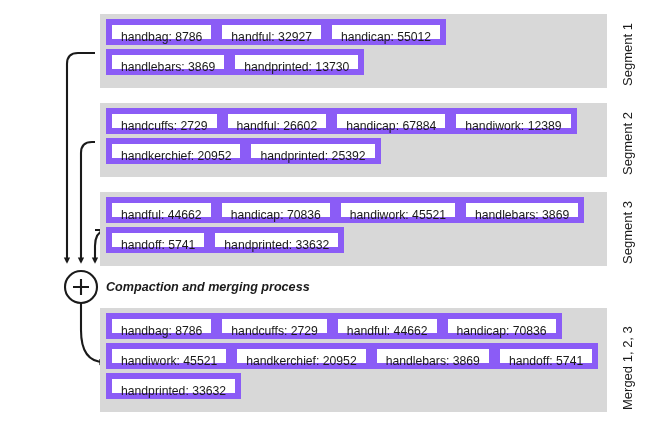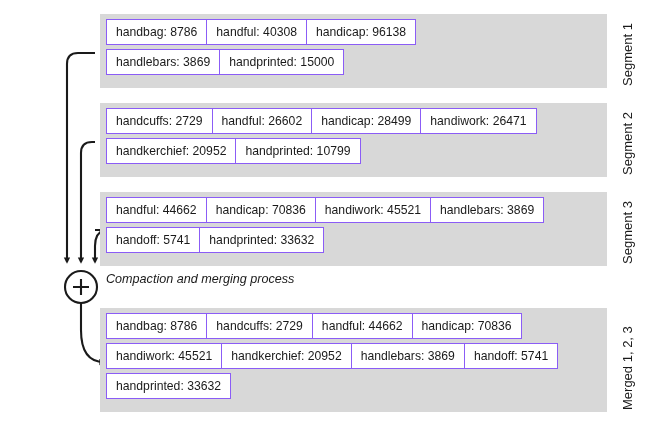--- a/index.html
+++ b/index.html
@@ -30,21 +30,21 @@
   }
   .seg-row {
     display: flex;
     flex-direction: row;
     align-items: flex-start;
     margin-bottom: 4px;
   }
   .seg-row:last-child { margin-bottom: 0; }
   .kv-box {
     background: #ffffff;
-    border: 1px solid #8b5cf6;
+    border: 6px solid #8b5cf6;
     box-sizing: border-box;
     height: 26px;
     line-height: 24px;
     padding: 0 9px;
     font-size: 12.2px;
     color: #1a1a1a;
     white-space: nowrap;
     margin-right: -1px;
   }
   
@@ -92,59 +92,59 @@
 
     <path d="M81,303 L81,330 Q81,362 104,362" fill="none" stroke="#1a1a1a" stroke-width="2.1" marker-end="url(#ah)"></path>
 
     <circle cx="81" cy="287" r="16" fill="#ffffff" stroke="#1a1a1a" stroke-width="2.1"></circle>
     <path d="M73,287 L89,287 M81,279 L81,295" stroke="#1a1a1a" stroke-width="2.1" fill="none"></path>
   </svg>
 
   <div class="seg-container" style="left:100px; top:14px; width:507px; height:74px;">
     <div class="seg-row">
       <div class="kv-box">handbag: 8786</div>
-      <div class="kv-box">handful: 40308</div>
-      <div class="kv-box">handicap: 96138</div>
+      <div class="kv-box">handful: 32927</div>
+      <div class="kv-box">handicap: 55012</div>
     </div>
     <div class="seg-row">
       <div class="kv-box">handlebars: 3869</div>
-      <div class="kv-box">handprinted: 15000</div>
+      <div class="kv-box">handprinted: 13730</div>
     </div>
   </div>
   <div class="side-label" style="left:620px; top:86px;">Segment 1</div>
 
   <div class="seg-container" style="left:100px; top:103px; width:507px; height:74px;">
     <div class="seg-row">
       <div class="kv-box">handcuffs: 2729</div>
       <div class="kv-box">handful: 26602</div>
-      <div class="kv-box">handicap: 28499</div>
-      <div class="kv-box">handiwork: 26471</div>
+      <div class="kv-box">handicap: 67884</div>
+      <div class="kv-box">handiwork: 12389</div>
     </div>
     <div class="seg-row">
       <div class="kv-box">handkerchief: 20952</div>
-      <div class="kv-box">handprinted: 10799</div>
+      <div class="kv-box">handprinted: 25392</div>
     </div>
   </div>
   <div class="side-label" style="left:620px; top:175px;">Segment 2</div>
 
   <div class="seg-container" style="left:100px; top:192px; width:507px; height:74px;">
     <div class="seg-row">
       <div class="kv-box">handful: 44662</div>
       <div class="kv-box">handicap: 70836</div>
       <div class="kv-box">handiwork: 45521</div>
       <div class="kv-box">handlebars: 3869</div>
     </div>
     <div class="seg-row">
       <div class="kv-box">handoff: 5741</div>
       <div class="kv-box">handprinted: 33632</div>
     </div>
   </div>
   <div class="side-label" style="left:620px; top:264px;">Segment 3</div>
 
-  <div class="caption" style="left:106px; top:272px;">Compaction and merging process</div>
+  <div class="caption" style="left:106px; top:280px;font-weight:bold;">Compaction and merging process</div>
 
   <div class="seg-container" style="left:100px; top:308px; width:507px; height:104px;">
     <div class="seg-row">
       <div class="kv-box">handbag: 8786</div>
       <div class="kv-box">handcuffs: 2729</div>
       <div class="kv-box">handful: 44662</div>
       <div class="kv-box">handicap: 70836</div>
     </div>
     <div class="seg-row">
       <div class="kv-box">handiwork: 45521</div>

